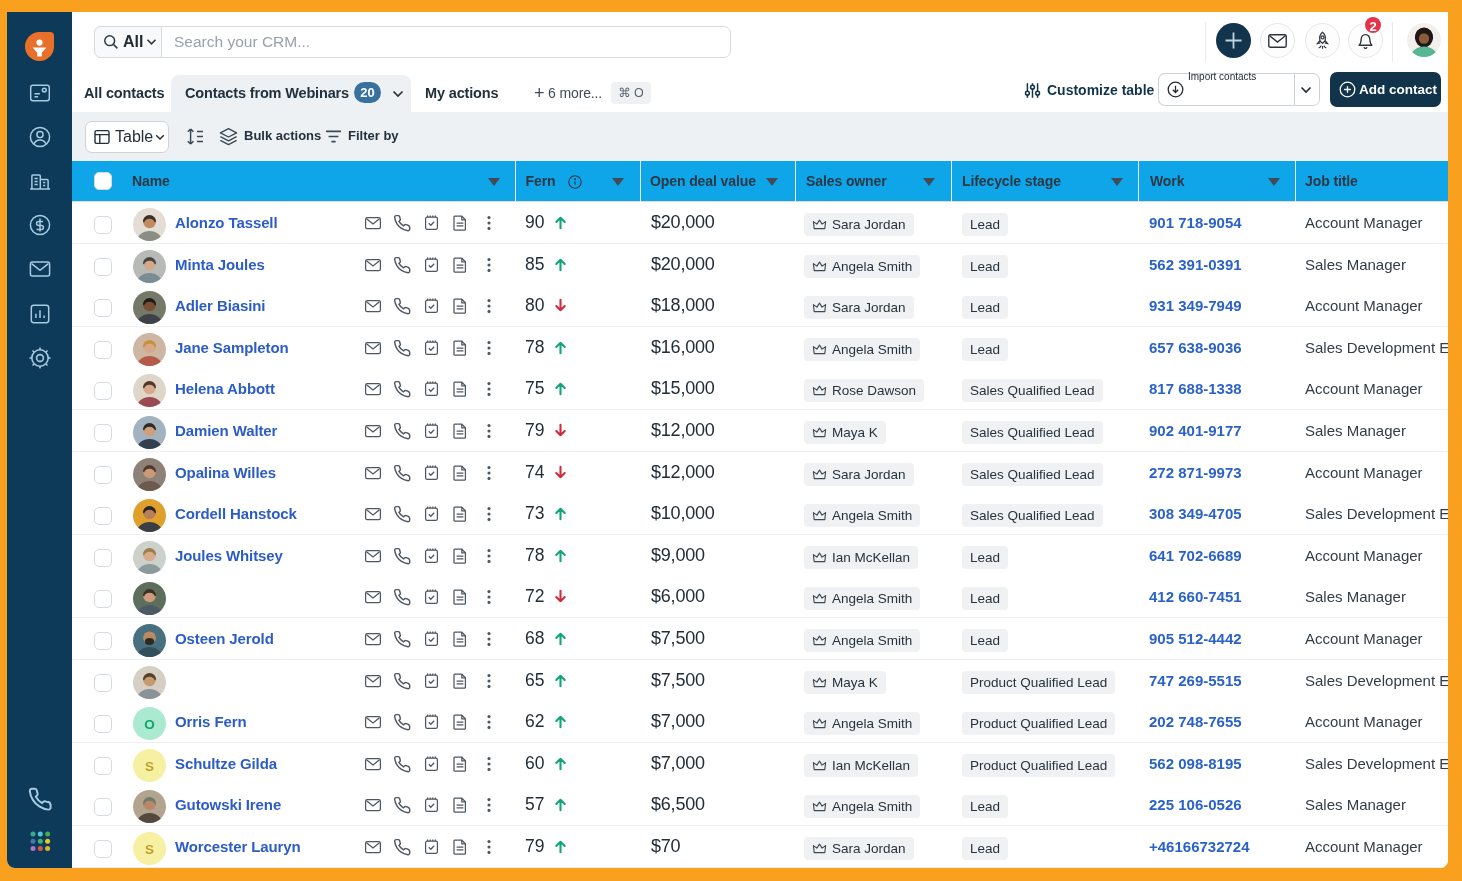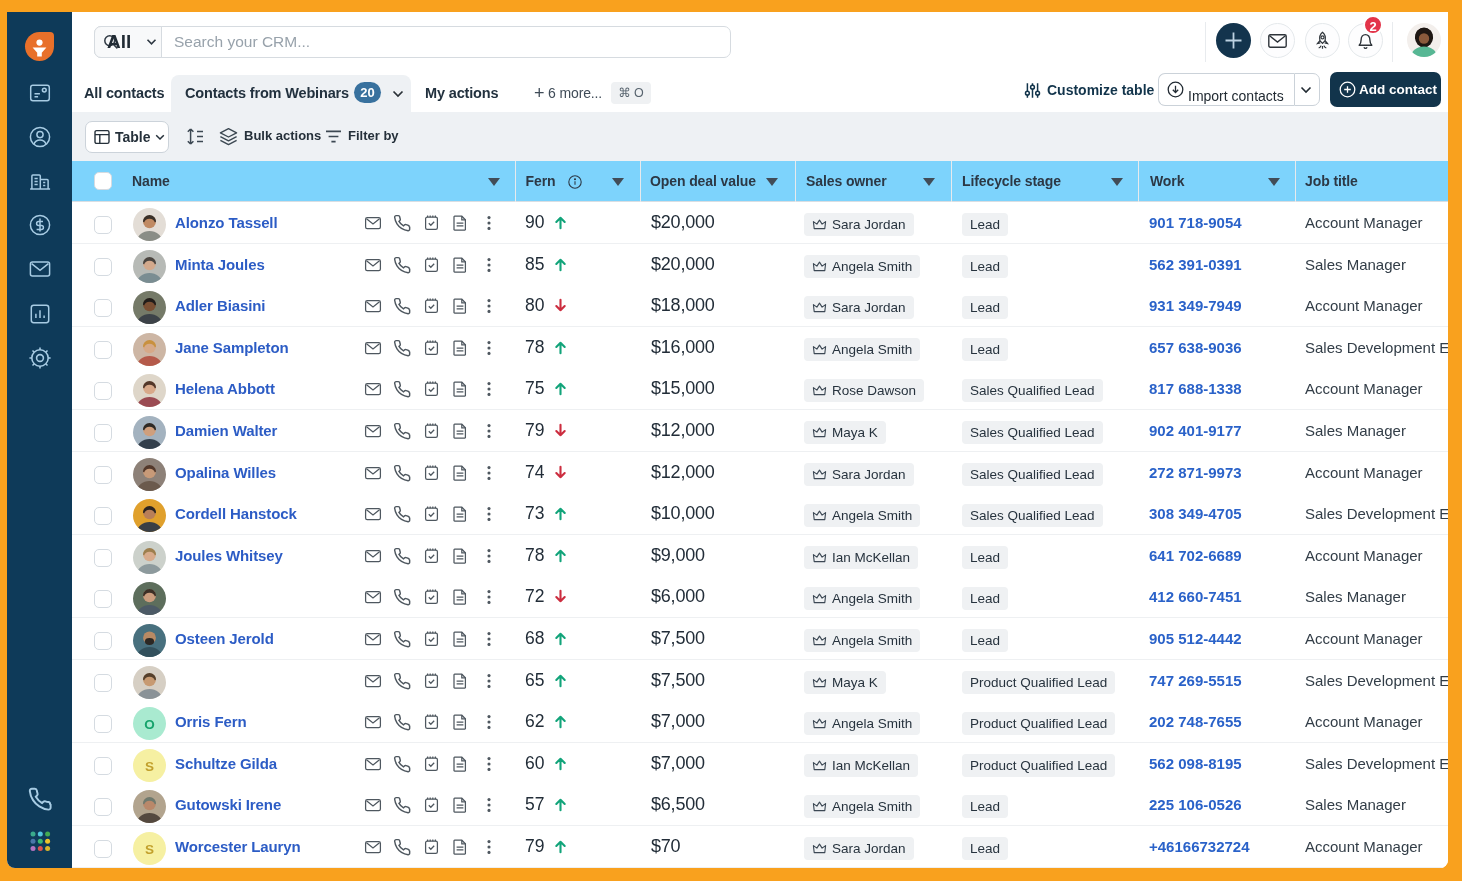--- a/index.html
+++ b/index.html
@@ -4,21 +4,21 @@
 html,body{width:1462px;height:881px;overflow:hidden}
 body{background:#f9a11e;position:relative;font-family:"Liberation Sans",sans-serif;-webkit-font-smoothing:antialiased}
 .abs{position:absolute}
 #frame{position:absolute;left:7px;top:12px;width:1441px;height:856px;background:#fff;border-radius:0 0 8px 8px;overflow:hidden}
 #sidebar{position:absolute;left:0;top:0;width:65px;height:856px;background:#0e3a59}
 .sic{position:absolute;left:50%;transform:translate(-50%,-50%)}
 #tabband{position:absolute;left:65px;top:0;width:1376px;height:100px;background:#fff}
 #toolband{position:absolute;left:65px;top:100px;width:1376px;height:49px;background:#eef1f4}
 #activetab{position:absolute;left:164px;top:63px;width:240px;height:40px;background:#eef1f4;border-radius:8px 8px 0 0}
 .tabtxt{position:absolute;top:63px;height:37px;line-height:37px;font-size:14.5px;font-weight:600;color:#22313e;letter-spacing:-0.15px}
-#thead{position:absolute;left:65px;top:149px;width:1376px;height:41px;background:#7dd3fc;border-bottom:1px solid #d9dee3}
+#thead{position:absolute;left:65px;top:149px;width:1376px;height:41px;background:#0ea5e9;border-bottom:1px solid #d9dee3}
 .hlbl{position:absolute;top:0;height:41px;line-height:41px;font-size:14px;font-weight:700;color:#2c3845;letter-spacing:-0.1px}
 .htri{position:absolute;top:17px;width:0;height:0;border-left:6.5px solid transparent;border-right:6.5px solid transparent;border-top:8px solid #414c57}
 .vline{position:absolute;top:149px;bottom:0;width:1px;background:#e7eaed}
 .row{position:absolute;left:65px;width:1376px;height:42px;border-bottom:1px solid #eef0f2;background:#fff}
 .cb{position:absolute;left:22px;top:14px;width:18px;height:18px;border:1.5px solid #d5dbe1;border-radius:5px;background:#fff}
 .hcb{position:absolute;left:22px;top:11px;width:18px;height:18px;border:1.5px solid #d5dbe1;border-radius:5px;background:#fff}
 .av{position:absolute;left:61px;top:6px;width:33px;height:33px}
 .nm{position:absolute;left:103px;top:0;height:41px;line-height:41px;font-size:15px;font-weight:700;color:#2c5cc5;letter-spacing:-0.1px}
 .ric{position:absolute;top:12px}
 .score{position:absolute;left:453px;top:0;height:41px;line-height:41px;font-size:17.5px;font-weight:500;color:#222d38}
@@ -93,21 +93,21 @@
     </div>
 <div id="tabband"></div>
     <div id="toolband"></div>
     <div id="activetab"></div>
 <div class="abs" style="left:87px;top:14px;width:637px;height:32px;border:1px solid #d6dbe0;border-radius:7px;background:#fff"></div>
     <div class="abs" style="left:87px;top:14px;width:68px;height:32px;background:#f8f9fa;border:1px solid #d6dbe0;border-radius:7px 0 0 7px"></div>
     <svg class="abs" style="left:96px;top:22px" width="16" height="16" viewBox="0 0 16 16" fill="none" stroke="#303a44" stroke-width="1.5">
       <circle cx="6.7" cy="6.7" r="4.9"></circle>
       <path d="M10.4 10.4 L14.4 14.4"></path>
     </svg>
-    <div class="abs" style="left:100px;top:14px;height:32px;line-height:32px;font-size:19px;font-weight:700;color:#212b34">All</div>
+    <div class="abs" style="left:116px;top:14px;height:32px;line-height:32px;font-size:16px;font-weight:700;color:#212b34">All</div>
     <svg class="abs" style="left:139px;top:26px" width="11" height="8" viewBox="0 0 11 8" fill="none" stroke="#303a44" stroke-width="1.6">
       <path d="M1.5 1.8 L5.5 5.8 L9.5 1.8"></path>
     </svg>
     <div class="abs" style="left:167px;top:14px;height:32px;line-height:32px;font-size:15.5px;color:#98a2ab">Search your CRM...</div>
     <div class="abs" style="left:1198px;top:10px;width:1px;height:40px;background:#e8ebee"></div>
     <div class="abs" style="left:1209px;top:10.5px;width:35px;height:35px;border-radius:50%;background:#13344d"></div>
     <svg class="abs" style="left:1209px;top:10.5px" width="35" height="35" viewBox="0 0 35 35" stroke="#bdd2e2" stroke-width="1.8">
       <path d="M17.5 9.5 v16 M9.5 17.5 h16"></path>
     </svg>
     <div class="abs" style="left:1253px;top:10.5px;width:35px;height:35px;border-radius:50%;background:#fdfdfe;border:1px solid #e4e8eb"></div>
@@ -164,36 +164,36 @@
       <circle cx="8.5" cy="5.2" r="1.9" fill="#fff"></circle>
       <circle cx="13.6" cy="11.2" r="1.9" fill="#fff"></circle>
     </svg>
     <div class="abs" style="left:1040px;top:61px;height:34px;line-height:34px;font-size:14px;font-weight:600;color:#12344b;white-space:nowrap">Customize table</div>
     <div class="abs" style="left:1151px;top:61px;width:136px;height:33px;background:#fff;border:1px solid #cbd2d9;border-radius:7px 0 0 7px;border-right:none"></div>
     <div class="abs" style="left:1287px;top:61px;width:26px;height:33px;background:#fff;border:1px solid #cbd2d9;border-radius:0 7px 7px 0"></div>
     <svg class="abs" style="left:1160px;top:69px" width="17" height="17" viewBox="0 0 17 17" fill="none" stroke="#222b33" stroke-width="1.3">
       <circle cx="8.5" cy="8.5" r="7.3"></circle>
       <path d="M8.5 4.8 v6.4 M5.8 8.8 l2.7 2.7 l2.7 -2.7"></path>
     </svg>
-    <div class="abs" style="left:1181px;top:68px;height:43px;line-height:33px;font-size:14px;font-weight:500;color:#222b33;white-space:nowrap">Import contacts</div>
+    <div class="abs" style="left:1181px;top:48px;height:43px;line-height:33px;font-size:10px;font-weight:500;color:#222b33;white-space:nowrap">Import contacts</div>
     <svg class="abs" style="left:1293px;top:74px" width="12" height="8" viewBox="0 0 12 8" fill="none" stroke="#222b33" stroke-width="1.6">
       <path d="M1.5 1.5 L6 6 L10.5 1.5"></path>
     </svg>
     <div class="abs" style="left:1323px;top:60px;width:111px;height:35px;background:#12344b;border-radius:7px"></div>
     <svg class="abs" style="left:1332px;top:69px" width="17" height="17" viewBox="0 0 17 17" fill="none" stroke="#fff" stroke-width="1.3">
       <circle cx="8.5" cy="8.5" r="7.3"></circle>
       <path d="M8.5 5.2 v6.6 M5.2 8.5 h6.6"></path>
     </svg>
     <div class="abs" style="left:1352px;top:60px;height:35px;line-height:35px;font-size:13.5px;font-weight:600;color:#fff;white-space:nowrap">Add contact</div>
 <div class="abs" style="left:78px;top:109px;width:84px;height:32px;background:#fff;border:1px solid #ccd3da;border-radius:7px"></div>
     <svg class="abs" style="left:87px;top:117px" width="16" height="16" viewBox="0 0 16 16" fill="none" stroke="#25303a" stroke-width="1.4">
       <rect x="1" y="1.6" width="14" height="12.8" rx="1.6"></rect>
       <path d="M1 5.6 h14 M5.8 5.6 v8.8"></path>
     </svg>
-    <div class="abs" style="left:108px;top:109px;height:32px;line-height:32px;font-size:14px;font-weight:700;color:#25303a">Table</div>
+    <div class="abs" style="left:108px;top:109px;height:32px;line-height:32px;font-size:16px;font-weight:400;color:#25303a">Table</div>
     <svg class="abs" style="left:148px;top:122px" width="10" height="7" viewBox="0 0 10 7" fill="none" stroke="#25303a" stroke-width="1.5">
       <path d="M1.2 1.2 L5 5 L8.8 1.2"></path>
     </svg>
     <svg class="abs" style="left:179px;top:115px" width="18" height="19" viewBox="0 0 18 19" fill="none" stroke="#3c4852" stroke-width="1.5">
       <path d="M4.6 2 v15 M4.6 2 L1.8 4.8 M4.6 2 L7.4 4.8 M4.6 17 L1.8 14.2 M4.6 17 L7.4 14.2"></path>
       <path d="M11 4.4 h6 M11 9.5 h6 M11 14.6 h6"></path>
     </svg>
     <svg class="abs" style="left:212px;top:115px" width="19" height="19" viewBox="0 0 19 19" fill="none" stroke="#3c4852" stroke-width="1.4" stroke-linejoin="round">
       <path d="M9.5 1.6 L17.6 5.8 L9.5 10 L1.4 5.8 Z"></path>
       <path d="M1.4 9.6 L9.5 13.8 L17.6 9.6"></path>

